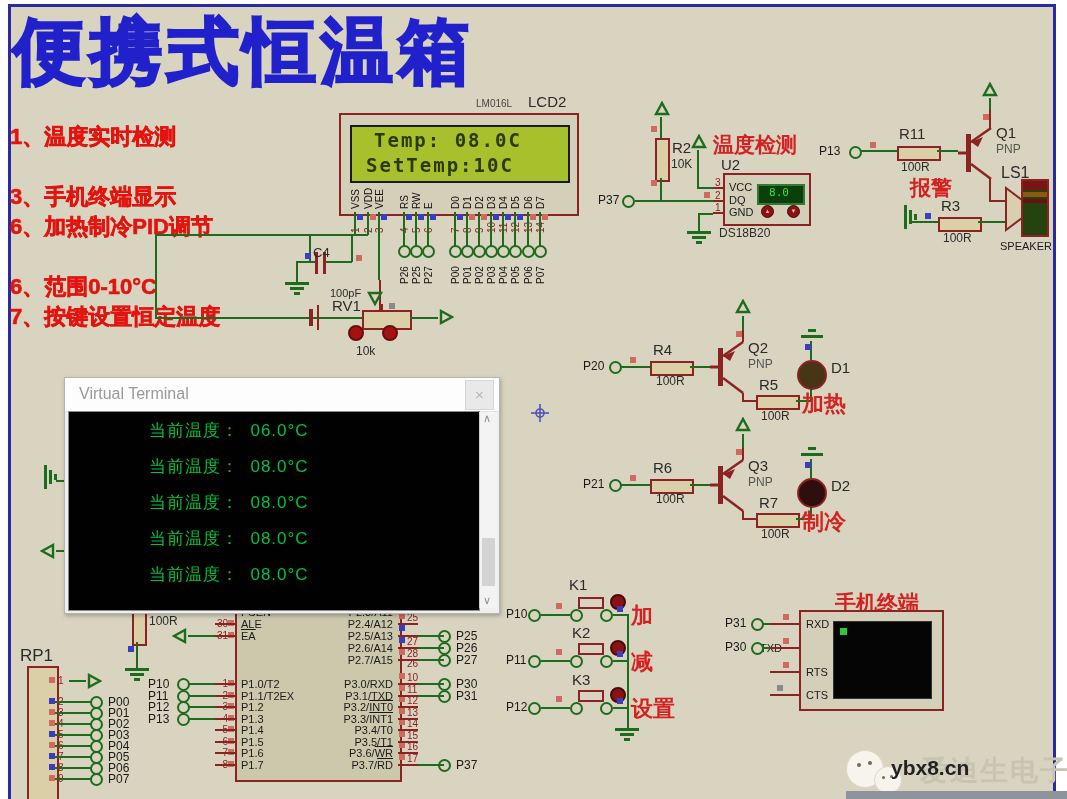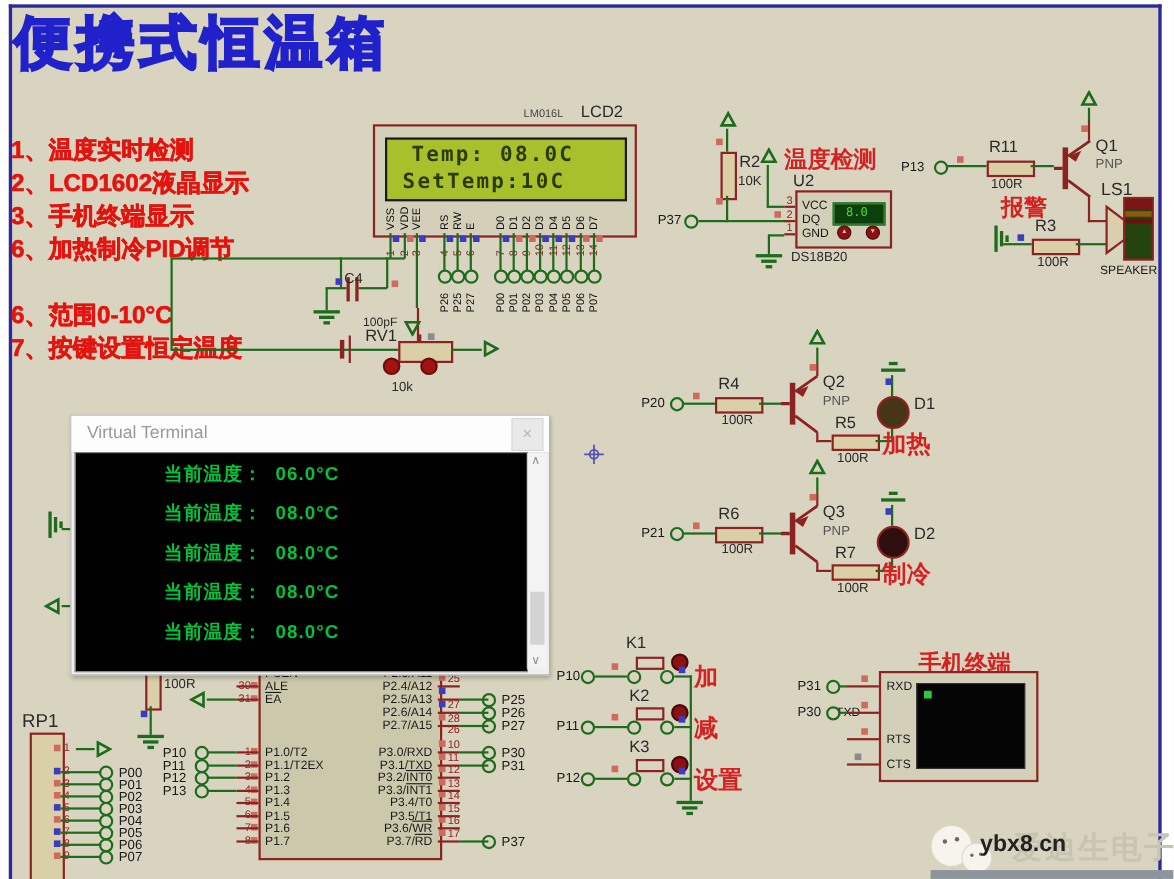--- a/index.html
+++ b/index.html
@@ -34,44 +34,43 @@
        linear-gradient(#1d6b1d,#1d6b1d),linear-gradient(#1d6b1d,#1d6b1d);
        background-size:8px 3px,22px 3px;background-position:50% 0,50% 6px;background-repeat:no-repeat;}
   .dot{position:absolute;width:12px;height:12px;border-radius:50%;background:#a51212;border:2px solid #6b0d0d;}
   .knob{position:absolute;width:11px;height:11px;border-radius:50%;background:#8a1212;
         border:1px solid #4a0808;color:#e5b9b9;font-size:6px;line-height:11px;text-align:center;}
   .led{position:absolute;width:26px;height:26px;border-radius:50%;border:2px solid #8b2323;}
   .kcap{position:absolute;width:22px;height:8px;border:2px solid #8b2323;background:#d8d4bf;}
   .kact{position:absolute;width:12px;height:12px;border-radius:50%;background:#8a1212;border:2px solid #4a0808;}
   .mname{position:absolute;font-size:11px;color:#1a1a1a;white-space:nowrap;}
   .ovl{text-decoration:overline;}
-  .title{position:absolute;left:13px;top:4px;font-size:52px;font-weight:bold;color:#2121cc;
+  .title{position:absolute;left:13px;top:4px;font-size:72px;font-weight:bold;color:#2121cc;
          letter-spacing:5px;-webkit-text-stroke:2.5px #2121cc;white-space:nowrap;text-align:right;}
   .feat{position:absolute;left:10px;font-size:22px;font-weight:bold;color:#e3140f;
         -webkit-text-stroke:0.6px #e3140f;white-space:nowrap;}
   .lcdscr{position:absolute;background:#a9c02d;border:2px solid #1a1a1a;}
   .lcdtxt{position:absolute;font-family:"DejaVu Sans Mono",monospace;font-weight:bold;
           font-size:19px;color:#2a3b06;letter-spacing:2px;white-space:pre;}
-  .tline{position:absolute;left:80px;font-weight:bold;font-size:17px;color:#00c23c;
+  .tline{position:absolute;left:80px;font-weight:normal;font-size:17px;color:#00c23c;
          letter-spacing:1px;white-space:pre;}
   .win{position:absolute;left:64px;top:377px;width:434px;height:235px;background:#f0efed;
        border:1px solid #b5b5b5;box-shadow:1px 2px 4px rgba(0,0,0,0.25);}
   .wtitle{position:absolute;left:0;top:0;width:100%;height:33px;background:#fdfdfd;border-bottom:1px solid #e2e2e2;}
   .console{position:absolute;left:3px;top:33px;width:410px;height:198px;background:#010101;border:1px solid #8a8a8a;}
   .sbar{position:absolute;right:2px;top:34px;width:17px;height:196px;background:#f3f3f3;border-left:1px solid #cfcfcf;}
 </style>
 </head>
 <body>
 
 <div id="canvas">
   <div class="paper"></div>
 
   <div class="title">便携式恒温箱</div>
   <div class="feat" style="top:122px">1、温度实时检测</div>
-  <div class="feat" style="top:152px">2、LCD1602液晶显示</div>
   <div class="feat" style="top:182px">3、手机终端显示</div>
   <div class="feat" style="top:212px">6、加热制冷PID调节</div>
   <div class="feat" style="top:272px">6、范围0-10°C</div>
   <div class="feat" style="top:302px">7、按键设置恒定温度</div>
 
   <div class="lbl" style="left:476px;top:98px;font-size:10px;color:#444">LM016L</div>
   <div class="ref" style="left:528px;top:93px">LCD2</div>
   <div class="box" style="left:339px;top:113px;width:236px;height:99px"></div>
   <div class="lcdscr" style="left:350px;top:125px;width:216px;height:54px"></div>
   <div class="lcdtxt" style="left:374px;top:129px">Temp: 08.0C</div>

